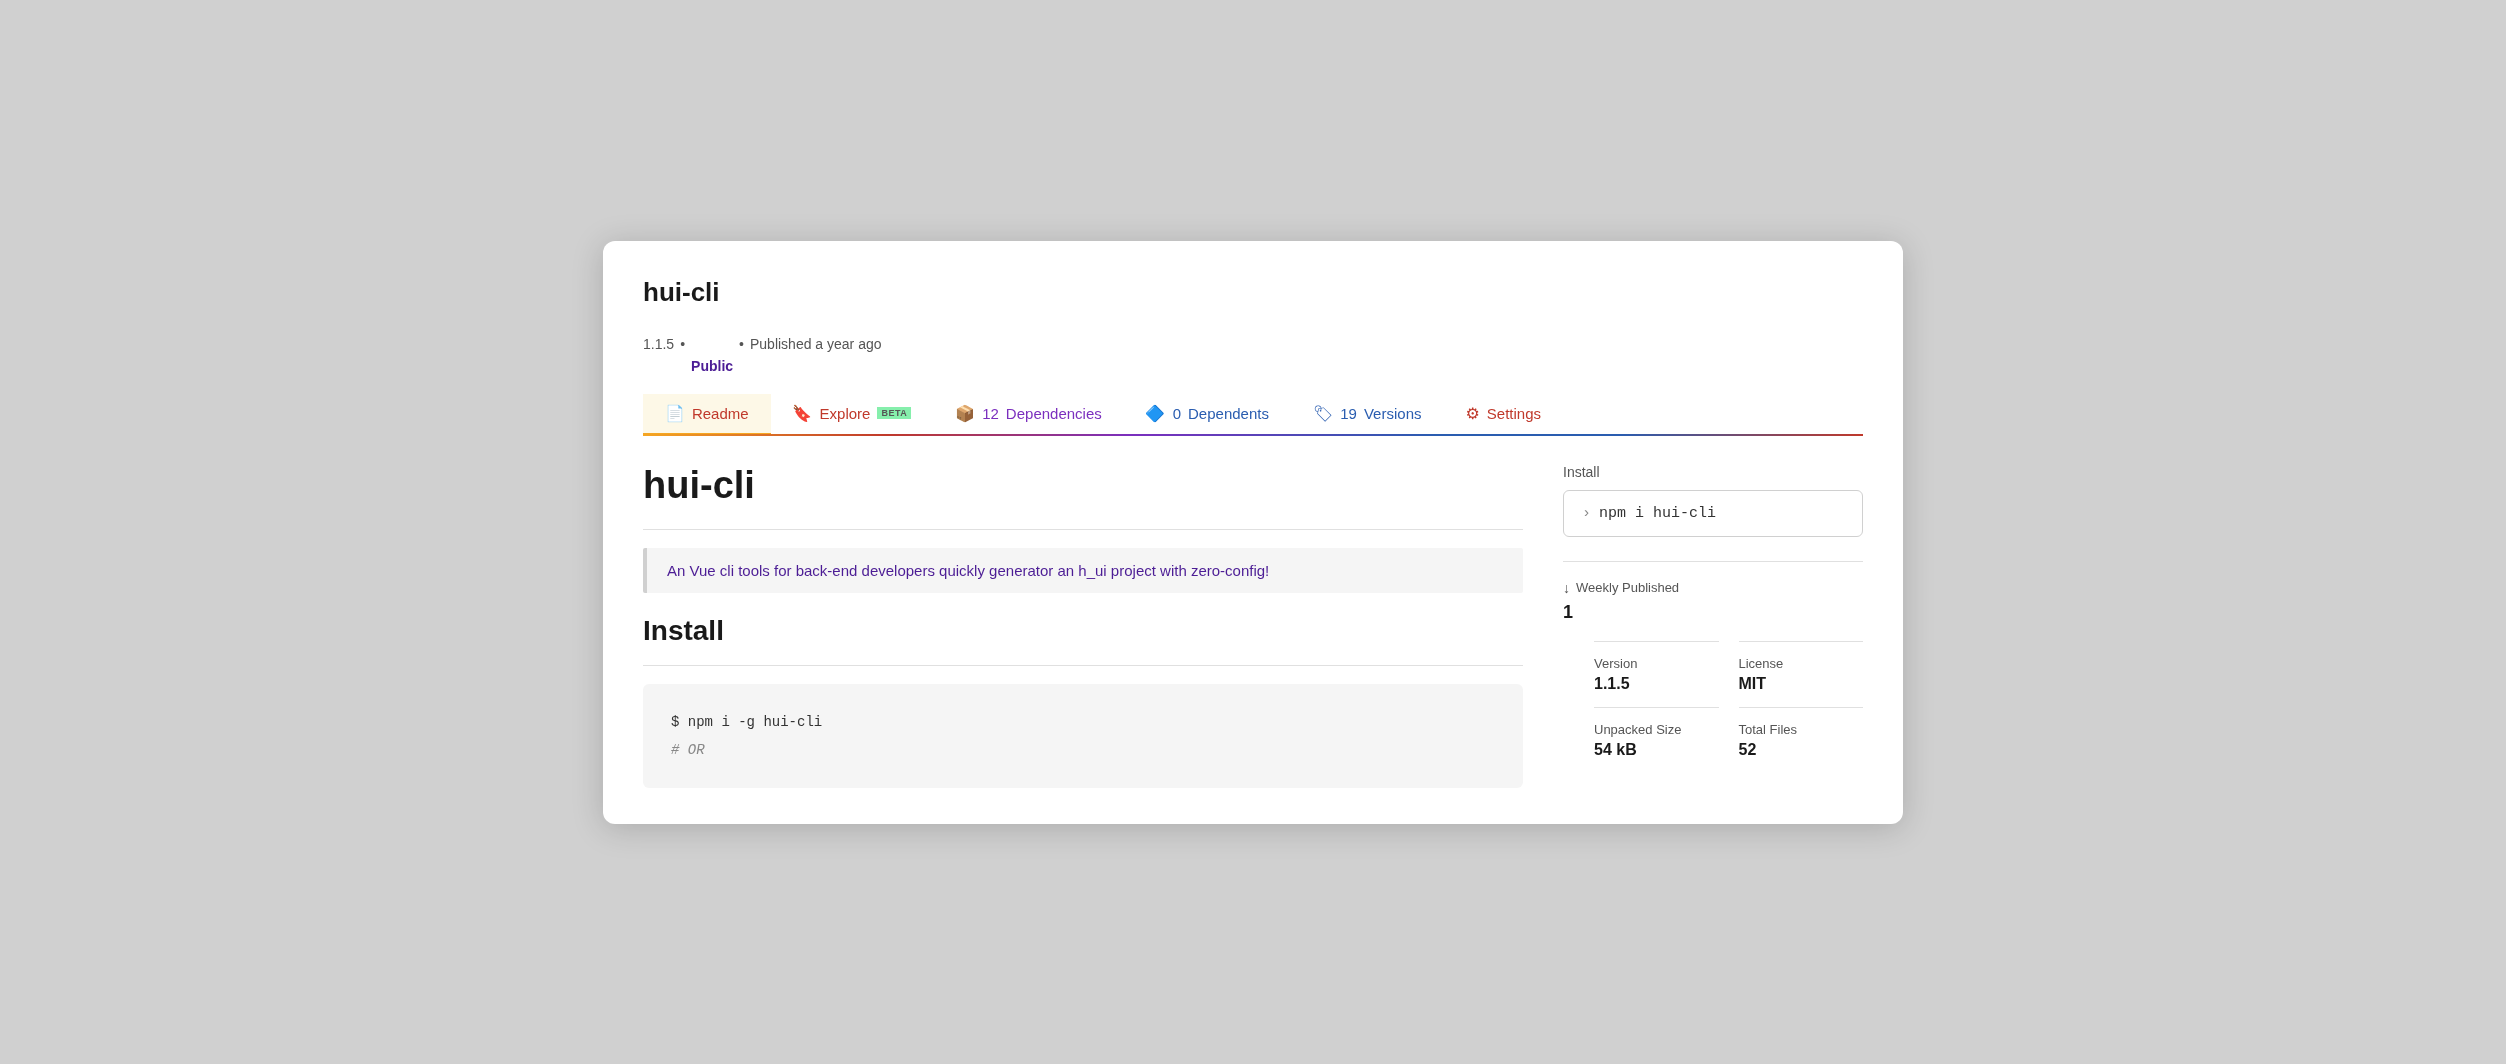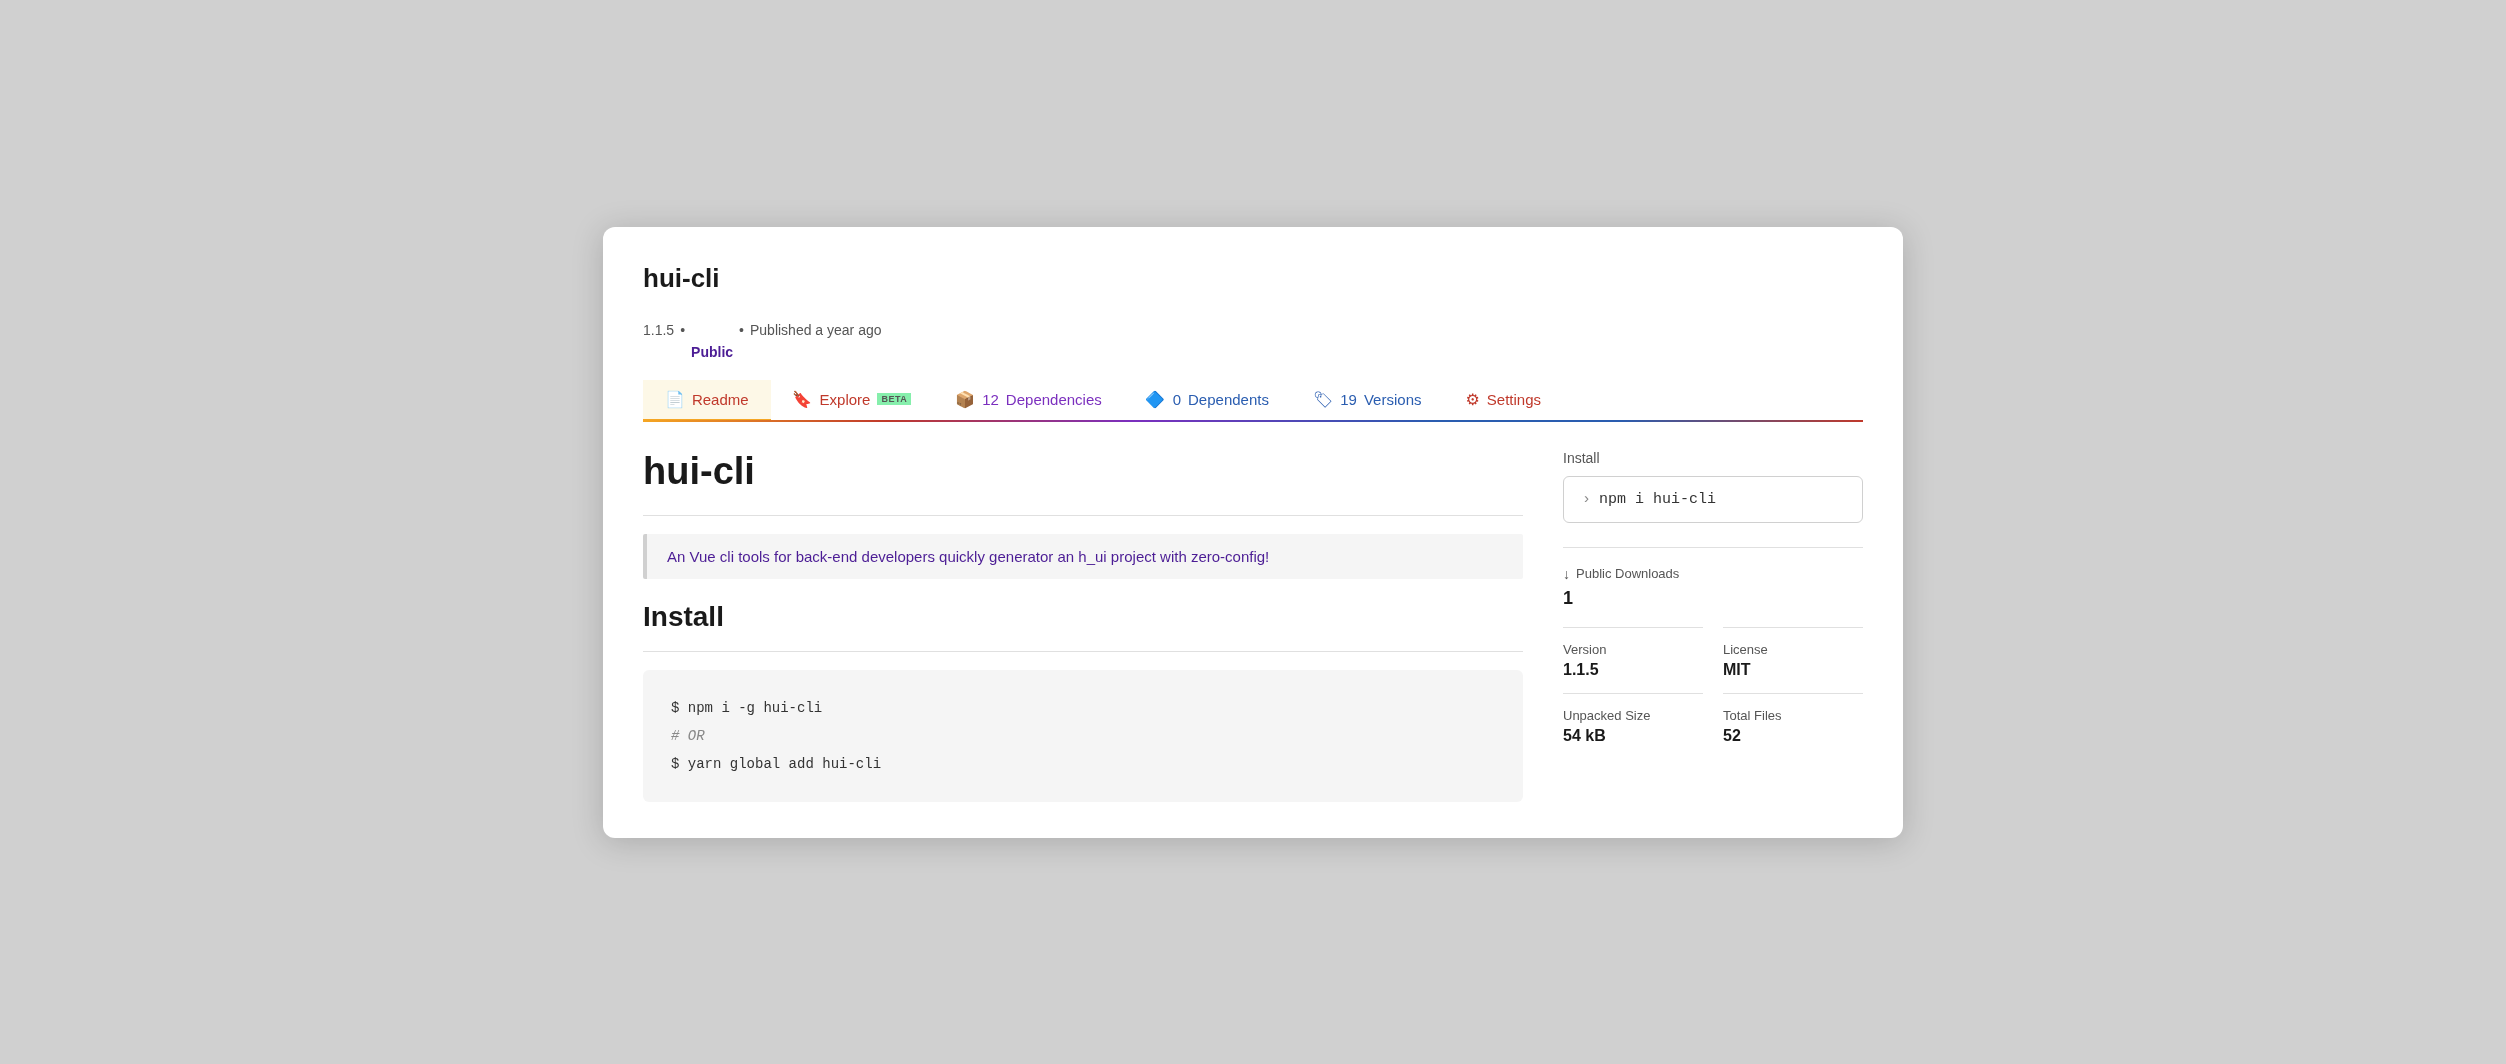--- a/index.html
+++ b/index.html
@@ -188,20 +188,21 @@
     }
     .sidebar-section-value {
       font-size: 18px;
       font-weight: 700;
       color: #1a1a1a;
     }
     .sidebar-grid {
       display: grid;
       grid-template-columns: 1fr 1fr;
       gap: 0 20px;
+      margin-left: 31px;
     }
     .sidebar-grid-item {
       border-top: 1px solid #e0e0e0;
       padding-top: 14px;
       margin-bottom: 14px;
     }
     .sidebar-grid-item .label {
       font-size: 13px;
       color: #555;
       margin-bottom: 4px;
@@ -265,35 +266,34 @@
 
     <div class="main-content">
       <h1 class="readme-title">hui-cli</h1>
       <hr class="readme-divider">
       <div class="readme-blockquote">An Vue cli tools for back-end developers quickly generator an h_ui project with zero-config!</div>
       <h2 class="readme-section-title">Install</h2>
       <hr class="readme-divider">
       <div class="code-block">
         <div>$ npm i -g hui-cli</div>
         <div class="comment"># OR</div>
-        <div>$ yarn global add hui-cli</div>
       </div>
     </div>
 
     <div class="sidebar">
       <div class="install-label">Install</div>
       <div class="install-box">
         <span class="prompt">›</span>
         <span>npm i hui-cli</span>
       </div>
 
       <div class="sidebar-section">
         <div class="sidebar-section-title">
           <span class="dl-icon">↓</span>
-          <span>Public Downloads</span>
+          <span>Weekly Published</span>
         </div>
         <div class="sidebar-section-value">1</div>
       </div>
 
       <div class="sidebar-grid">
         <div class="sidebar-grid-item">
           <div class="label">Version</div>
           <div class="value">1.1.5</div>
         </div>
         <div class="sidebar-grid-item">

